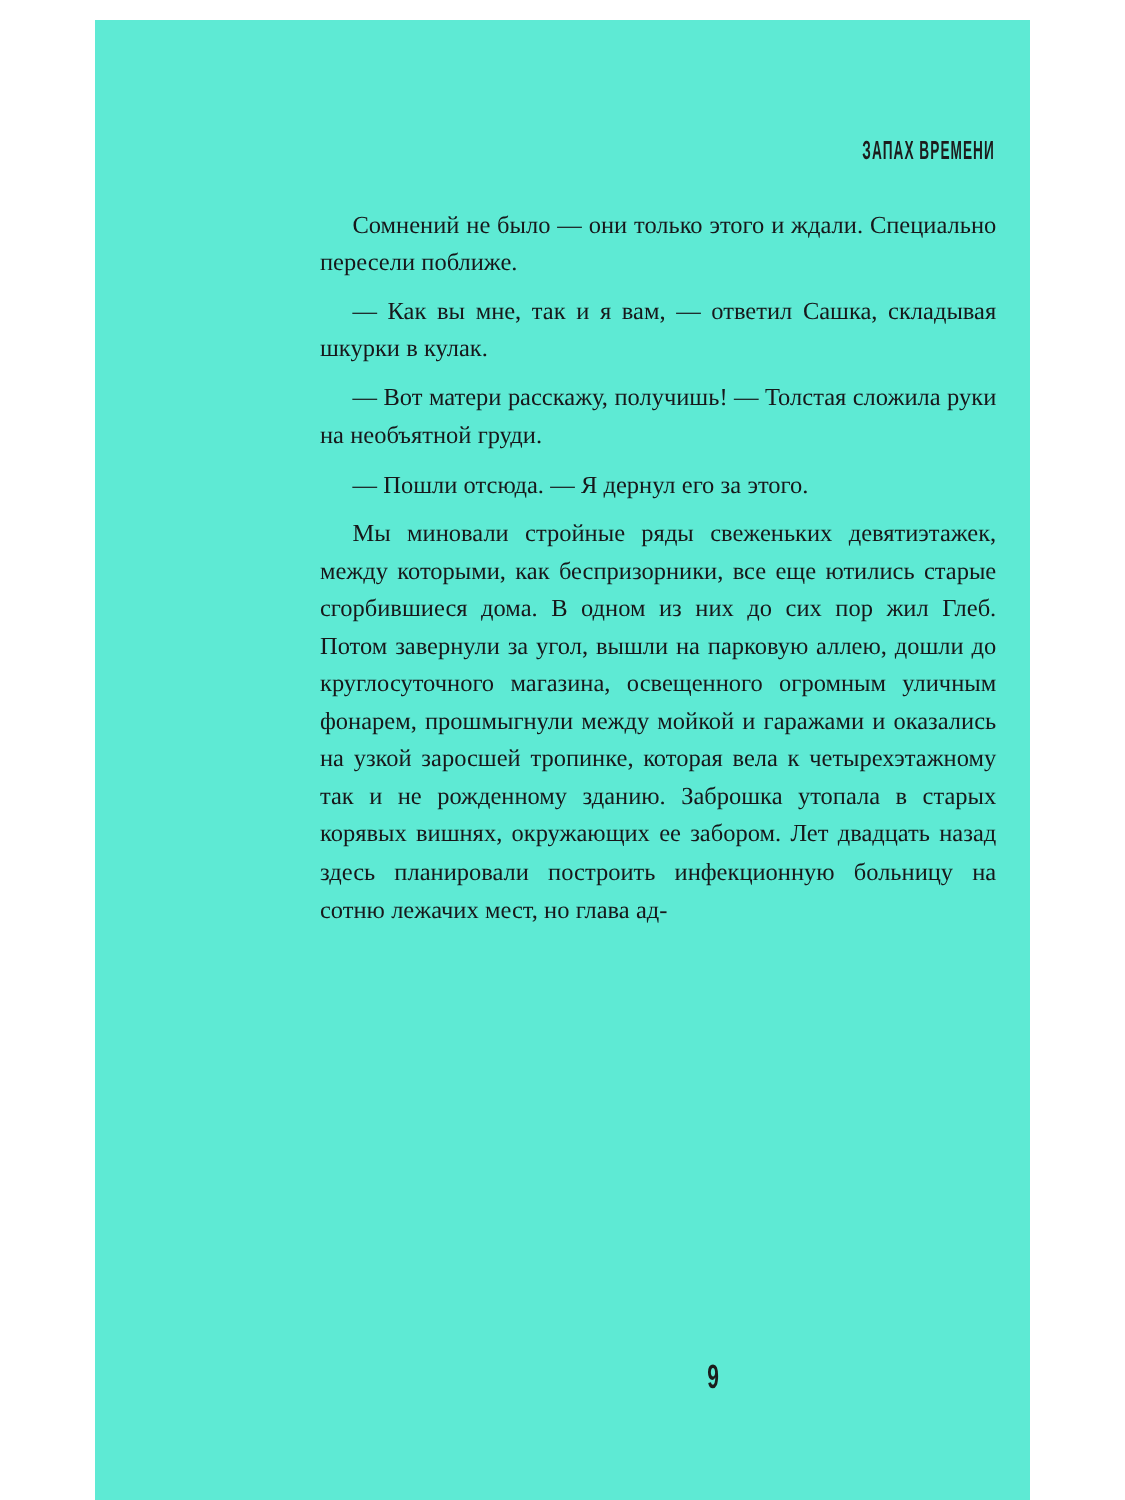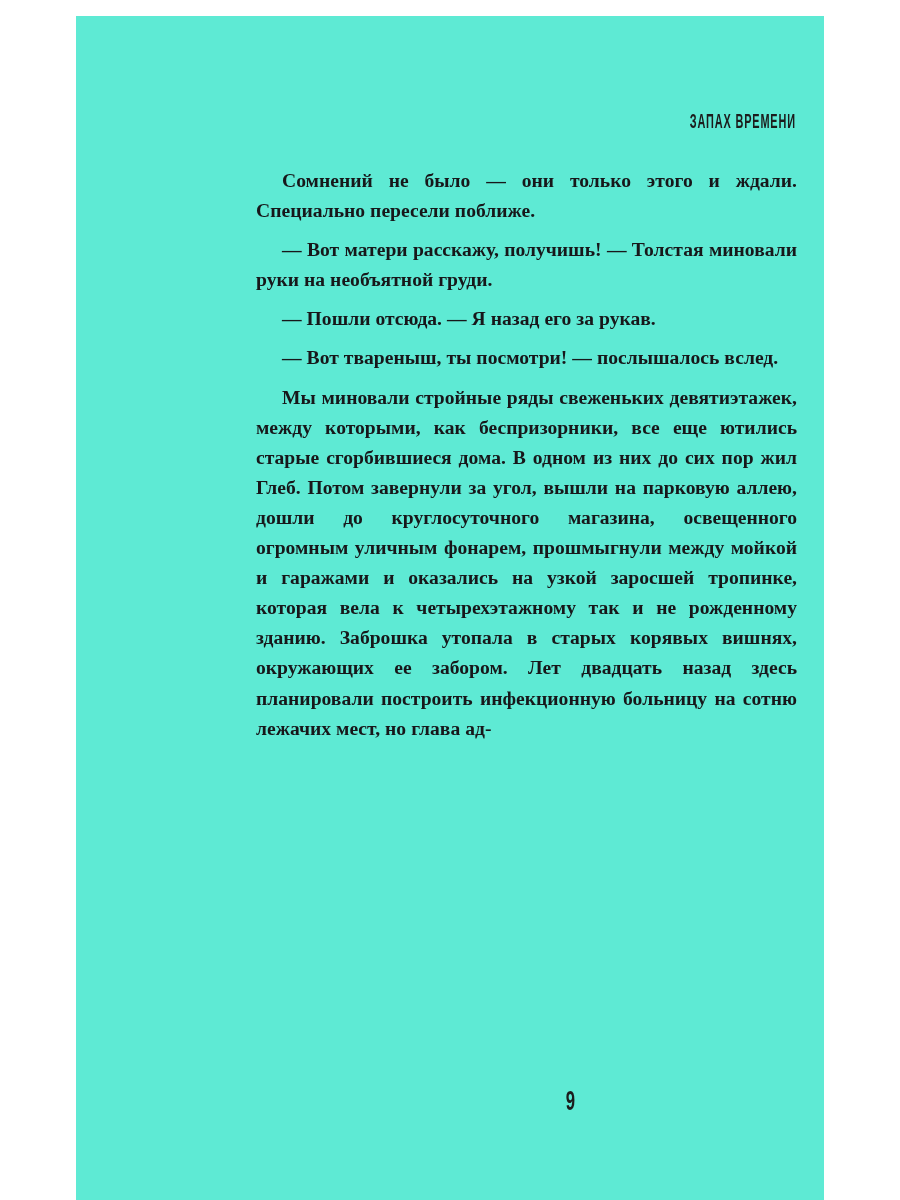--- a/index.html
+++ b/index.html
@@ -55,21 +55,20 @@
     font-family: "Liberation Serif", "DejaVu Serif", serif;
     font-size: 19.6px;
     line-height: 30.1px;
     color: #17171a;
     text-align: justify;
     text-justify: inter-word;
     text-indent: 26px;
     hyphens: manual;
     -webkit-hyphens: manual;
     word-spacing: 0.1px;
-    font-weight: bold;
   }
 
   .text-column p:last-child {
     margin-bottom: 0;
   }
 
   
   .text-column p.clipped {
     margin-bottom: 0;
   }
@@ -100,23 +99,23 @@
 <body>
 
 <div class="page">
 
   <div class="running-head">
     <span class="rh-text">ЗАПАХ ВРЕМЕНИ</span>
   </div>
 
   <div class="text-column">
     <p>Сомнений не было — они только этого и ждали. Специально пересели поближе.</p>
-    <p>— Вот матери расскажу, получишь! — Толстая миновали руки на необъятной груди.</p>
-    <p>— Пошли отсюда. — Я назад его за рукав.</p>
-    <p>— Вот твареныш, ты посмотри! — послышалось вслед.</p>
+    <p>— Как вы мне, так и я вам, — ответил Сашка, складывая шкурки в кулак.</p>
+    <p>— Вот матери расскажу, получишь! — Толстая сложила руки на необъятной груди.</p>
+    <p>— Пошли отсюда. — Я дернул его за этого.</p>
     <p class="clipped">Мы миновали стройные ряды свеженьких девятиэтажек, между которыми, как беспризорники, все еще ютились старые сгорбившиеся дома. В одном из них до сих пор жил Глеб. Потом завернули за угол, вышли на парковую аллею, дошли до круглосуточного магазина, освещенного огромным уличным фонарем, прошмыгнули между мойкой и гаражами и оказались на узкой заросшей тропинке, которая вела к четырехэтажному так и не рожденному зданию. Заброшка утопала в старых корявых вишнях, окружающих ее забором. Лет двадцать назад здесь планировали построить инфекционную больницу на сотню лежачих мест, но глава ад-</p>
   </div>
 
   <div class="folio">
     <span class="folio-num">9</span>
   </div>
 
 </div>
 
 </body></html>

